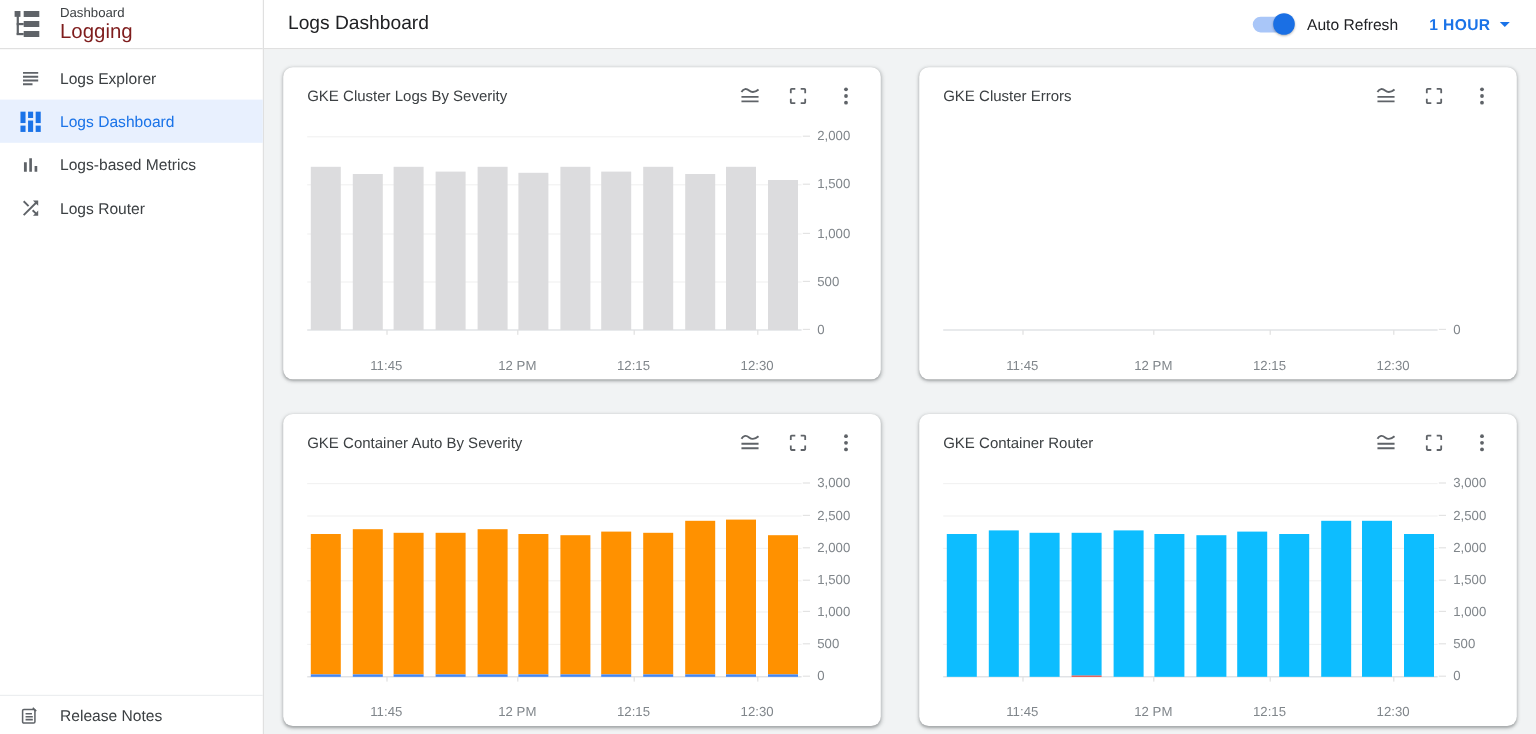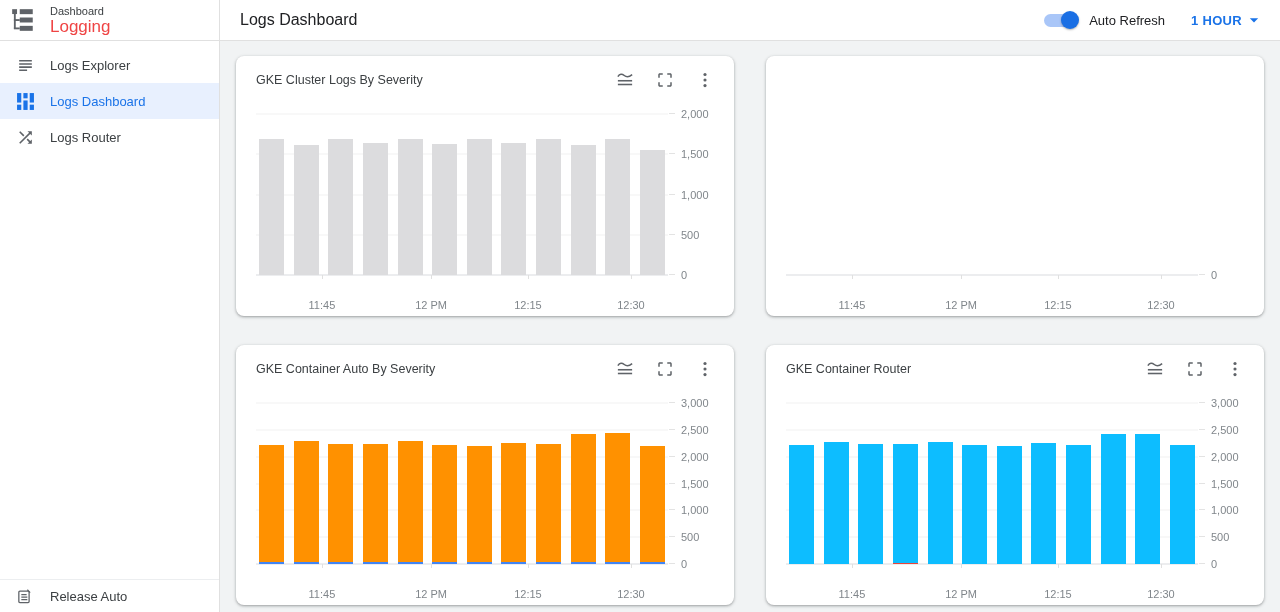--- a/index.html
+++ b/index.html
@@ -5,21 +5,21 @@
   * { margin:0; padding:0; box-sizing:border-box; }
   html,body { width:1280px; height:612px; overflow:hidden;
     font-family:"Liberation Sans","DejaVu Sans",sans-serif; background:#fff; }
 
   
   .sidebar { position:absolute; left:0; top:0; bottom:0; width:220px; background:#fff;
     border-right:1px solid #e0e0e0; z-index:5; }
   .logo-row { height:41px; display:flex; align-items:center; padding:0 10px; border-bottom:1px solid #e0e0e0; }
   .logo-ic { width:26px; height:26px; flex:0 0 26px; margin-right:14px; fill:#5f6368; }
   .logo-text .eyebrow { font-size:11px; color:#3c4043; line-height:12px; }
-  .logo-text .product { font-size:17px; color:#ef4444; line-height:19px; }
+  .logo-text .product { font-size:17px; color:#7f1d1d; line-height:19px; }
   .nav { padding-top:6px; }
   .nav-item { height:36px; display:flex; align-items:center; padding:0 16px; cursor:pointer; }
   .nav-item svg { width:19px; height:19px; flex:0 0 19px; fill:#5f6368; margin-right:15px; }
   .nav-item span { font-size:13px; color:#3c4043; }
   .nav-item.active { background:#e8f0fe; }
   .nav-item.active svg { fill:#1a73e8; }
   .nav-item.active span { color:#1a73e8; }
   .sidebar-footer { position:absolute; left:0; right:0; bottom:0; height:33px; border-top:1px solid #eceef0;
     display:flex; align-items:center; padding:0 16px; cursor:pointer; }
   .sidebar-footer svg { width:17px; height:17px; fill:none; stroke:#5f6368; stroke-width:1.8; margin-right:17px; }
@@ -125,32 +125,38 @@
           <rect x="1" y="12" width="4" height="5"></rect>
         <rect x="7" y="1" width="4" height="5"></rect>
           <rect x="7" y="8" width="4" height="9"></rect>
         <rect x="13" y="1" width="4" height="9"></rect>
           <rect x="13" y="12" width="4" height="5"></rect>
       </svg>
       <span>Logs Dashboard</span>
     </div>
     <div class="nav-item">
       <svg viewBox="0 0 24 24">
+        <path d="M5 9.2h3V19H5V9.2zM10.6 5h2.8v14h-2.8V5zm5.6 8H19v6h-2.8v-6z"></path>
+      </svg>
+      <span>Logs-based Metrics</span>
+    </div>
+    <div class="nav-item">
+      <svg viewBox="0 0 24 24">
         <path d="M10.59 9.17 5.41 4 4 5.41l5.17 5.17 1.42-1.41zM14.5 4l2.04 2.04L4 18.59 5.41 20 17.96 7.46 20 9.5V4h-5.5zm.33 9.41-1.41 1.41 3.13 3.13L14.5 20H20v-5.5l-2.04 2.04-3.13-3.13z"></path>
       </svg>
       <span>Logs Router</span>
     </div>
   </div>
 
   <div class="sidebar-footer">
     <svg viewBox="0 0 24 24">
       <rect x="4" y="4.5" width="14.5" height="16" rx="1.5"></rect>
       <path d="M7.5 9.5h7.5M7.5 13h8.5M7.5 16.5h8.5M16 2.5l4 4"></path>
     </svg>
-    <span>Release Auto</span>
+    <span>Release Notes</span>
   </div>
 </div>
 
 <div class="topbar">
   <span class="page-title">Logs Dashboard</span>
   <div class="topbar-right">
     <div class="toggle">
       <div class="track"></div>
       <div class="knob"></div>
     </div>
@@ -248,20 +254,40 @@
           <div class="xlabel" style="left: 42.5%;">12 PM</div>
           <div class="xtick" style="left: 66%;"></div>
           <div class="xlabel" style="left: 66%;">12:15</div>
           <div class="xtick" style="left: 91%;"></div>
           <div class="xlabel" style="left: 91%;">12:30</div>
         </div>
       </div>
   </div>
 
   <div class="card">
+    <div class="card-header">
+      <span class="card-title">GKE Cluster Errors</span>
+      <div class="card-actions">
+        <span class="icon-btn">
+            <svg fill="none">
+              <use href="#i-area"></use>
+            </svg>
+          </span>
+        <span class="icon-btn">
+            <svg>
+              <use href="#i-full"></use>
+            </svg>
+          </span>
+        <span class="icon-btn">
+            <svg>
+              <use href="#i-kebab"></use>
+            </svg>
+          </span>
+      </div>
+    </div>
     <div class="chart-body">
         <div class="plot">
           <div class="gridline zero" style="bottom: 0%;"></div>
           <div class="ytick" style="bottom: 0%;"></div>
           <div class="ylabel" style="bottom: 0%;">0</div>
           <div class="xtick" style="left: 16%;"></div>
           <div class="xlabel" style="left: 16%;">11:45</div>
           <div class="xtick" style="left: 42.5%;"></div>
           <div class="xlabel" style="left: 42.5%;">12 PM</div>
           <div class="xtick" style="left: 66%;"></div>

